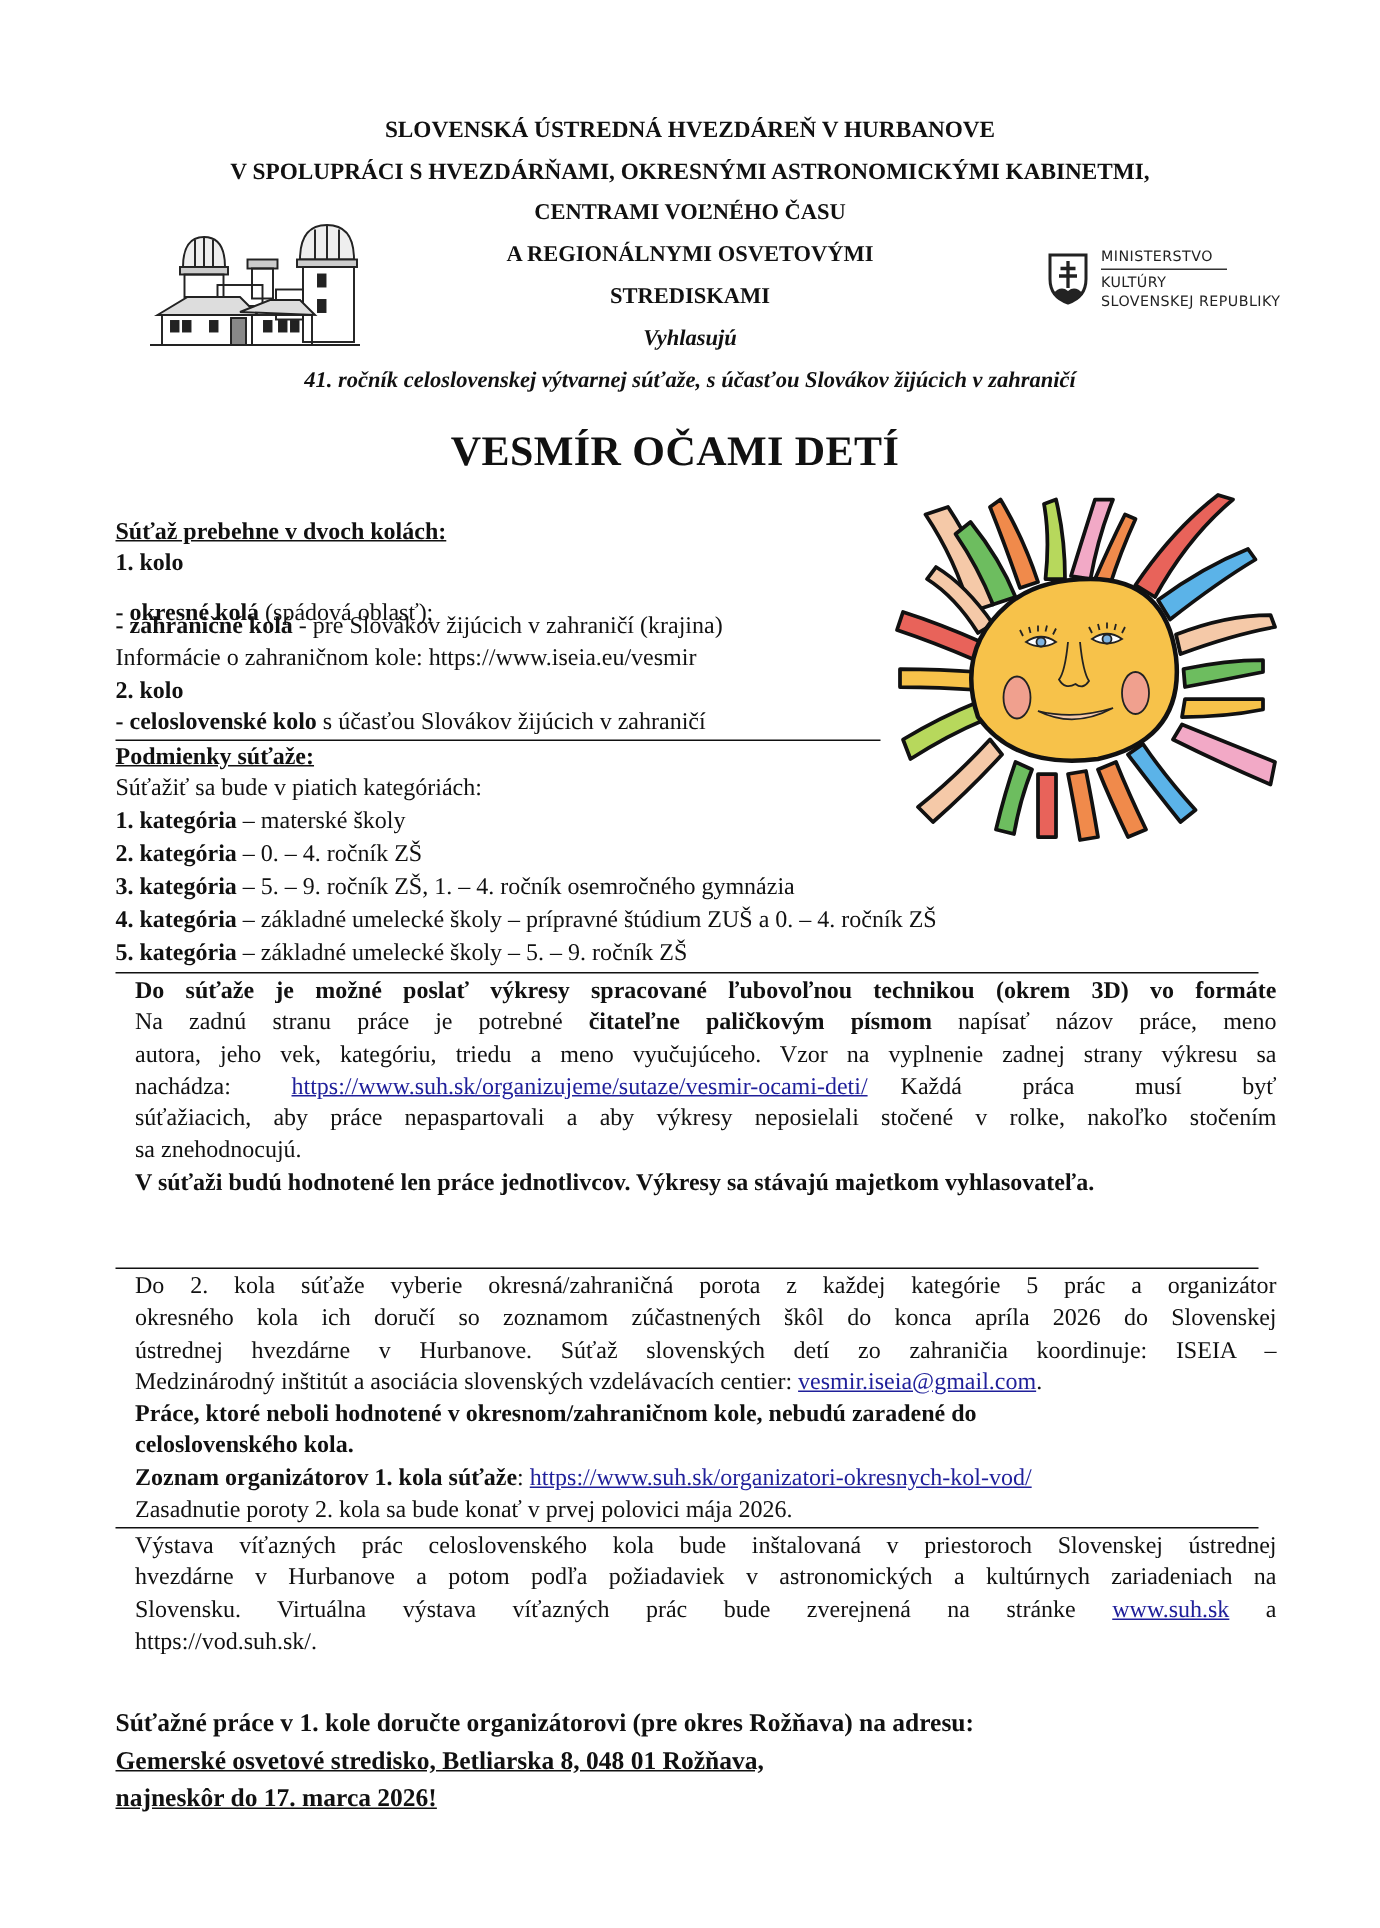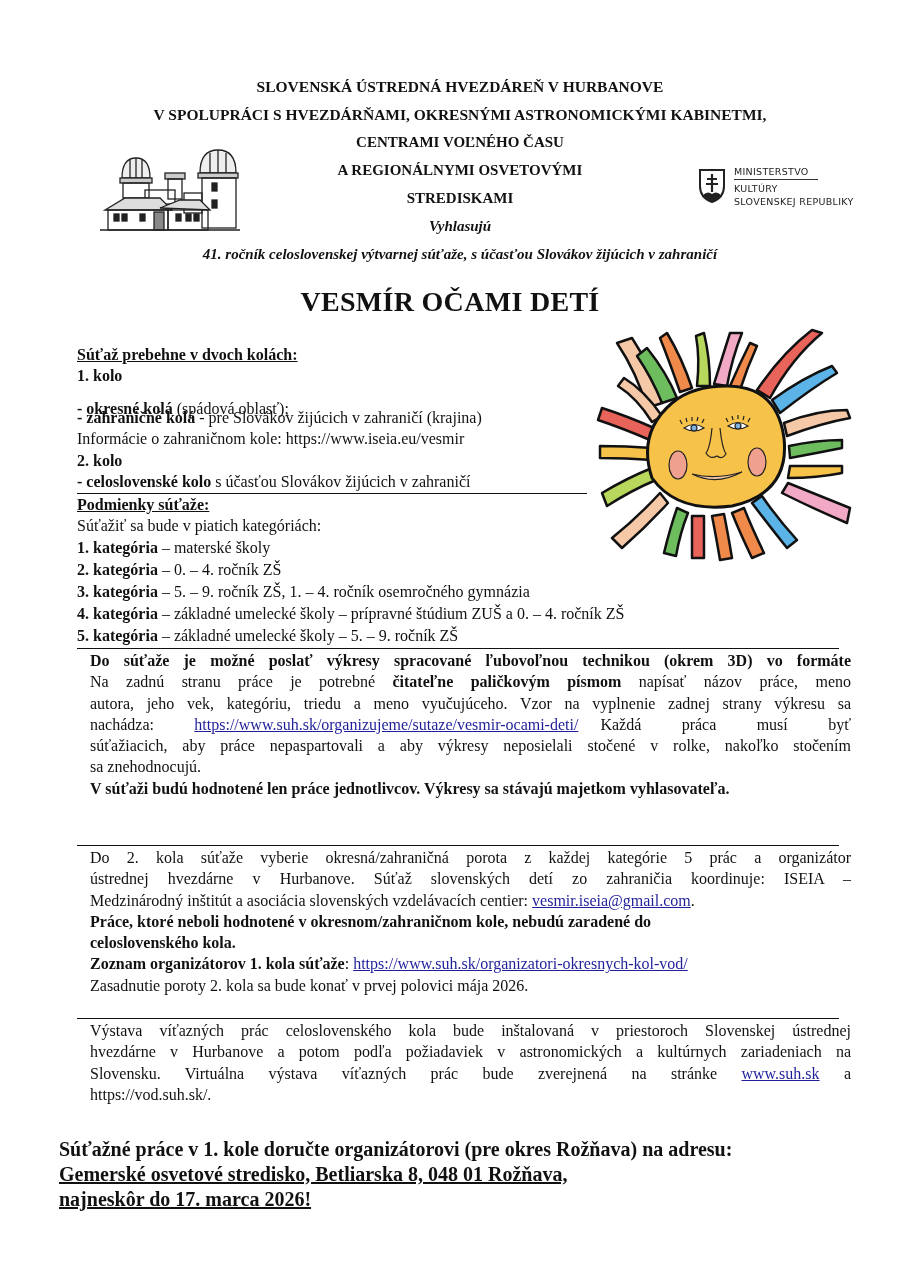--- a/index.html
+++ b/index.html
@@ -14,21 +14,21 @@
            font-size:28px; top:286px; letter-spacing:0.3px; }
   .line { position:absolute; left:77px; font-size:16px; line-height:21.3px; white-space:nowrap; }
   .just { position:absolute; left:90px; width:761px; font-size:16px; line-height:21.3px;
           text-align:justify; }
   .just .row { display:block; text-align:justify; text-align-last:justify; height:21.3px; white-space:nowrap; }
   .just .row.last { text-align-last:left; }
   b { font-weight:bold; }
   u { text-decoration:underline; }
   a.link { color:#1f1f9a; text-decoration:underline; }
   .rule { position:absolute; height:1.4px; background:#111; }
-  .big { position:absolute; left:59px; font-size:20px; font-weight:bold; white-space:nowrap; line-height:26px; }
+  .big { position:absolute; left:77px; font-size:17px; font-weight:bold; white-space:nowrap; line-height:26px; }
   .logo-ms { position:absolute; left:698px; top:166px; width:180px; height:50px; }
   .ms-text { position:absolute; left:36px; font-family:"DejaVu Sans","Liberation Sans",sans-serif;
              font-size:9.5px; letter-spacing:0.3px; color:#222; white-space:nowrap; }
 </style>
 </head>
 <body>
 
 <div class="hdr" style="top:78px;">SLOVENSKÁ ÚSTREDNÁ HVEZDÁREŇ V HURBANOVE</div>
 <div class="hdr" style="top:106px;">V SPOLUPRÁCI S HVEZDÁRŇAMI, OKRESNÝMI ASTRONOMICKÝMI KABINETMI,</div>
 <div class="hdr sm" style="top:134px;">CENTRAMI VOĽNÉHO ČASU</div>
@@ -152,20 +152,21 @@
   <span class="row">autora, jeho vek, kategóriu, triedu a meno vyučujúceho. Vzor na vyplnenie zadnej strany výkresu sa</span>
   <span class="row"><span>nachádza: </span><a class="link" href="#">https://www.suh.sk/organizujeme/sutaze/vesmir-ocami-deti/</a><span style="display:inline-block;width:22px;"></span><span>Každá práca musí byť</span></span>
   <span class="row">súťažiacich, aby práce nepaspartovali a aby výkresy neposielali stočené v rolke, nakoľko stočením</span>
   <span class="row last">sa  znehodnocujú.</span>
   <span class="row last" style="font-weight:bold;">V súťaži budú hodnotené len práce jednotlivcov. Výkresy sa stávajú majetkom vyhlasovateľa.</span>
 </div>
 <div class="rule" style="left:77px;top:845px;width:762px;"></div>
 
 <div class="just" style="top:847px;">
   <span class="row">Do 2. kola súťaže vyberie okresná/zahraničná porota z každej kategórie 5 prác a organizátor</span>
+  <span class="row">okresného kola ich doručí so zoznamom zúčastnených škôl do konca apríla 2026 do Slovenskej</span>
   <span class="row">ústrednej hvezdárne v Hurbanove. Súťaž slovenských detí zo zahraničia koordinuje: ISEIA –</span>
   <span class="row last"><span>Medzinárodný inštitút a asociácia slovenských vzdelávacích centier: </span><a class="link" href="#">vesmir.iseia@gmail.com</a><span>.</span></span>
   <span class="row last" style="font-weight:bold;">Práce, ktoré neboli hodnotené v okresnom/zahraničnom kole, nebudú zaradené do</span>
   <span class="row last" style="font-weight:bold;">celoslovenského kola.</span>
   <span class="row last"><b>Zoznam organizátorov 1. kola súťaže</b><span>: </span><a class="link" href="#">https://www.suh.sk/organizatori-okresnych-kol-vod/</a></span>
   <span class="row last">Zasadnutie poroty 2. kola sa bude konať v prvej polovici mája 2026.</span>
 </div>
 <div class="rule" style="left:77px;top:1018px;width:762px;"></div>
 
 <div class="just" style="top:1020px;">

